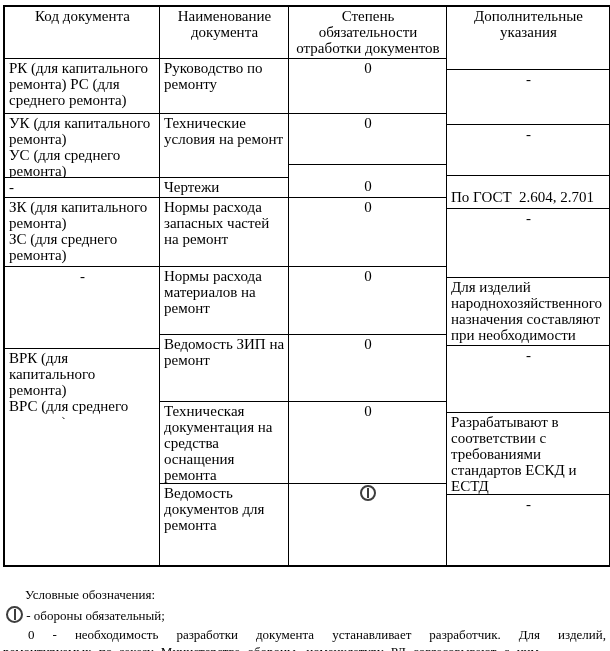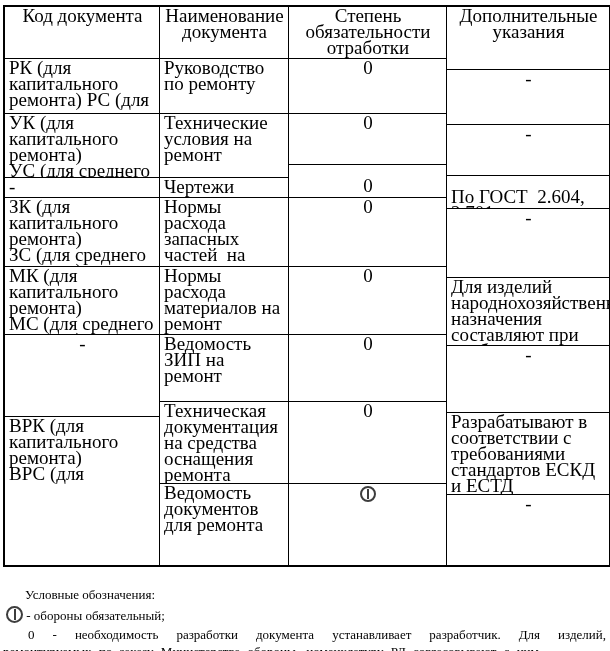--- a/index.html
+++ b/index.html
@@ -1,21 +1,21 @@
 <!DOCTYPE html>
 <html><head>
 <meta charset="utf-8">
 <style>
   html,body{margin:0;padding:0;background:#fff;color:#000;}
   body{width:610px;height:651px;font-family:"Liberation Serif","DejaVu Serif",serif;overflow:hidden;}
   .rtable{display:flex;margin:5px 0 0 3px;border:2px solid #000;width:604px;background:#fff;}
   .col{display:flex;flex-direction:column;border-right:1px solid #000;box-sizing:border-box;}
   .col:last-child{border-right:none;}
   .cell{box-sizing:border-box;border-bottom:1px solid #000;padding:1px 3px 0 4px;
-        white-space:pre-wrap;overflow:hidden;font-size:19px;line-height:16px;}
+        white-space:pre-wrap;overflow:hidden;font-size:15px;line-height:16px;}
   .cell:last-child{border-bottom:none;}
   .c{text-align:center;}
   .bottom{padding-top:13px;}
   .mandatory-icon{display:inline-block;width:12px;height:12px;border:2px solid #3d3d3d;
         border-radius:50%;position:relative;vertical-align:-3px;background:#fff;}
   .mandatory-icon::after{content:"";position:absolute;left:50%;top:1px;bottom:1px;width:2px;
         margin-left:-1px;background:#3d3d3d;}
   .mandatory-icon.lg{width:13px;height:13px;}
   .legend{margin:19px 0 0 3px;font-size:13px;line-height:17px;}
   .legend-title{margin:0 0 0 22px;}
@@ -28,22 +28,20 @@
 <div class="rtable">
 
   <div class="col" style="width:155px">
     <div class="cell th c" style="height:52px">Код документа</div>
     <div class="cell" style="height:55px">РК (для капитального ремонта) РС (для среднего ремонта)</div>
     <div class="cell" style="height:64px">УК (для капитального ремонта)
 УС (для среднего ремонта)</div>
     <div class="cell" style="height:20px">-</div>
     <div class="cell" style="height:69px">ЗК (для капитального ремонта)
 ЗС (для среднего ремонта)</div>
-    <div class="cell" style="height:68px">МК (для капитального ремонта)
-МС (для среднего ремонта)</div>
     <div class="cell c" style="height:82px">-</div>
     <div class="cell" style="height:70px">ВРК (для капитального ремонта)
 ВРС (для среднего ремонта)</div>
   </div>
 
   <div class="col" style="width:129px">
     <div class="cell th c" style="height:52px">Наименование
 документа</div>
     <div class="cell" style="height:55px">Руководство по ремонту</div>
     <div class="cell" style="height:64px">Технические условия на ремонт</div>

